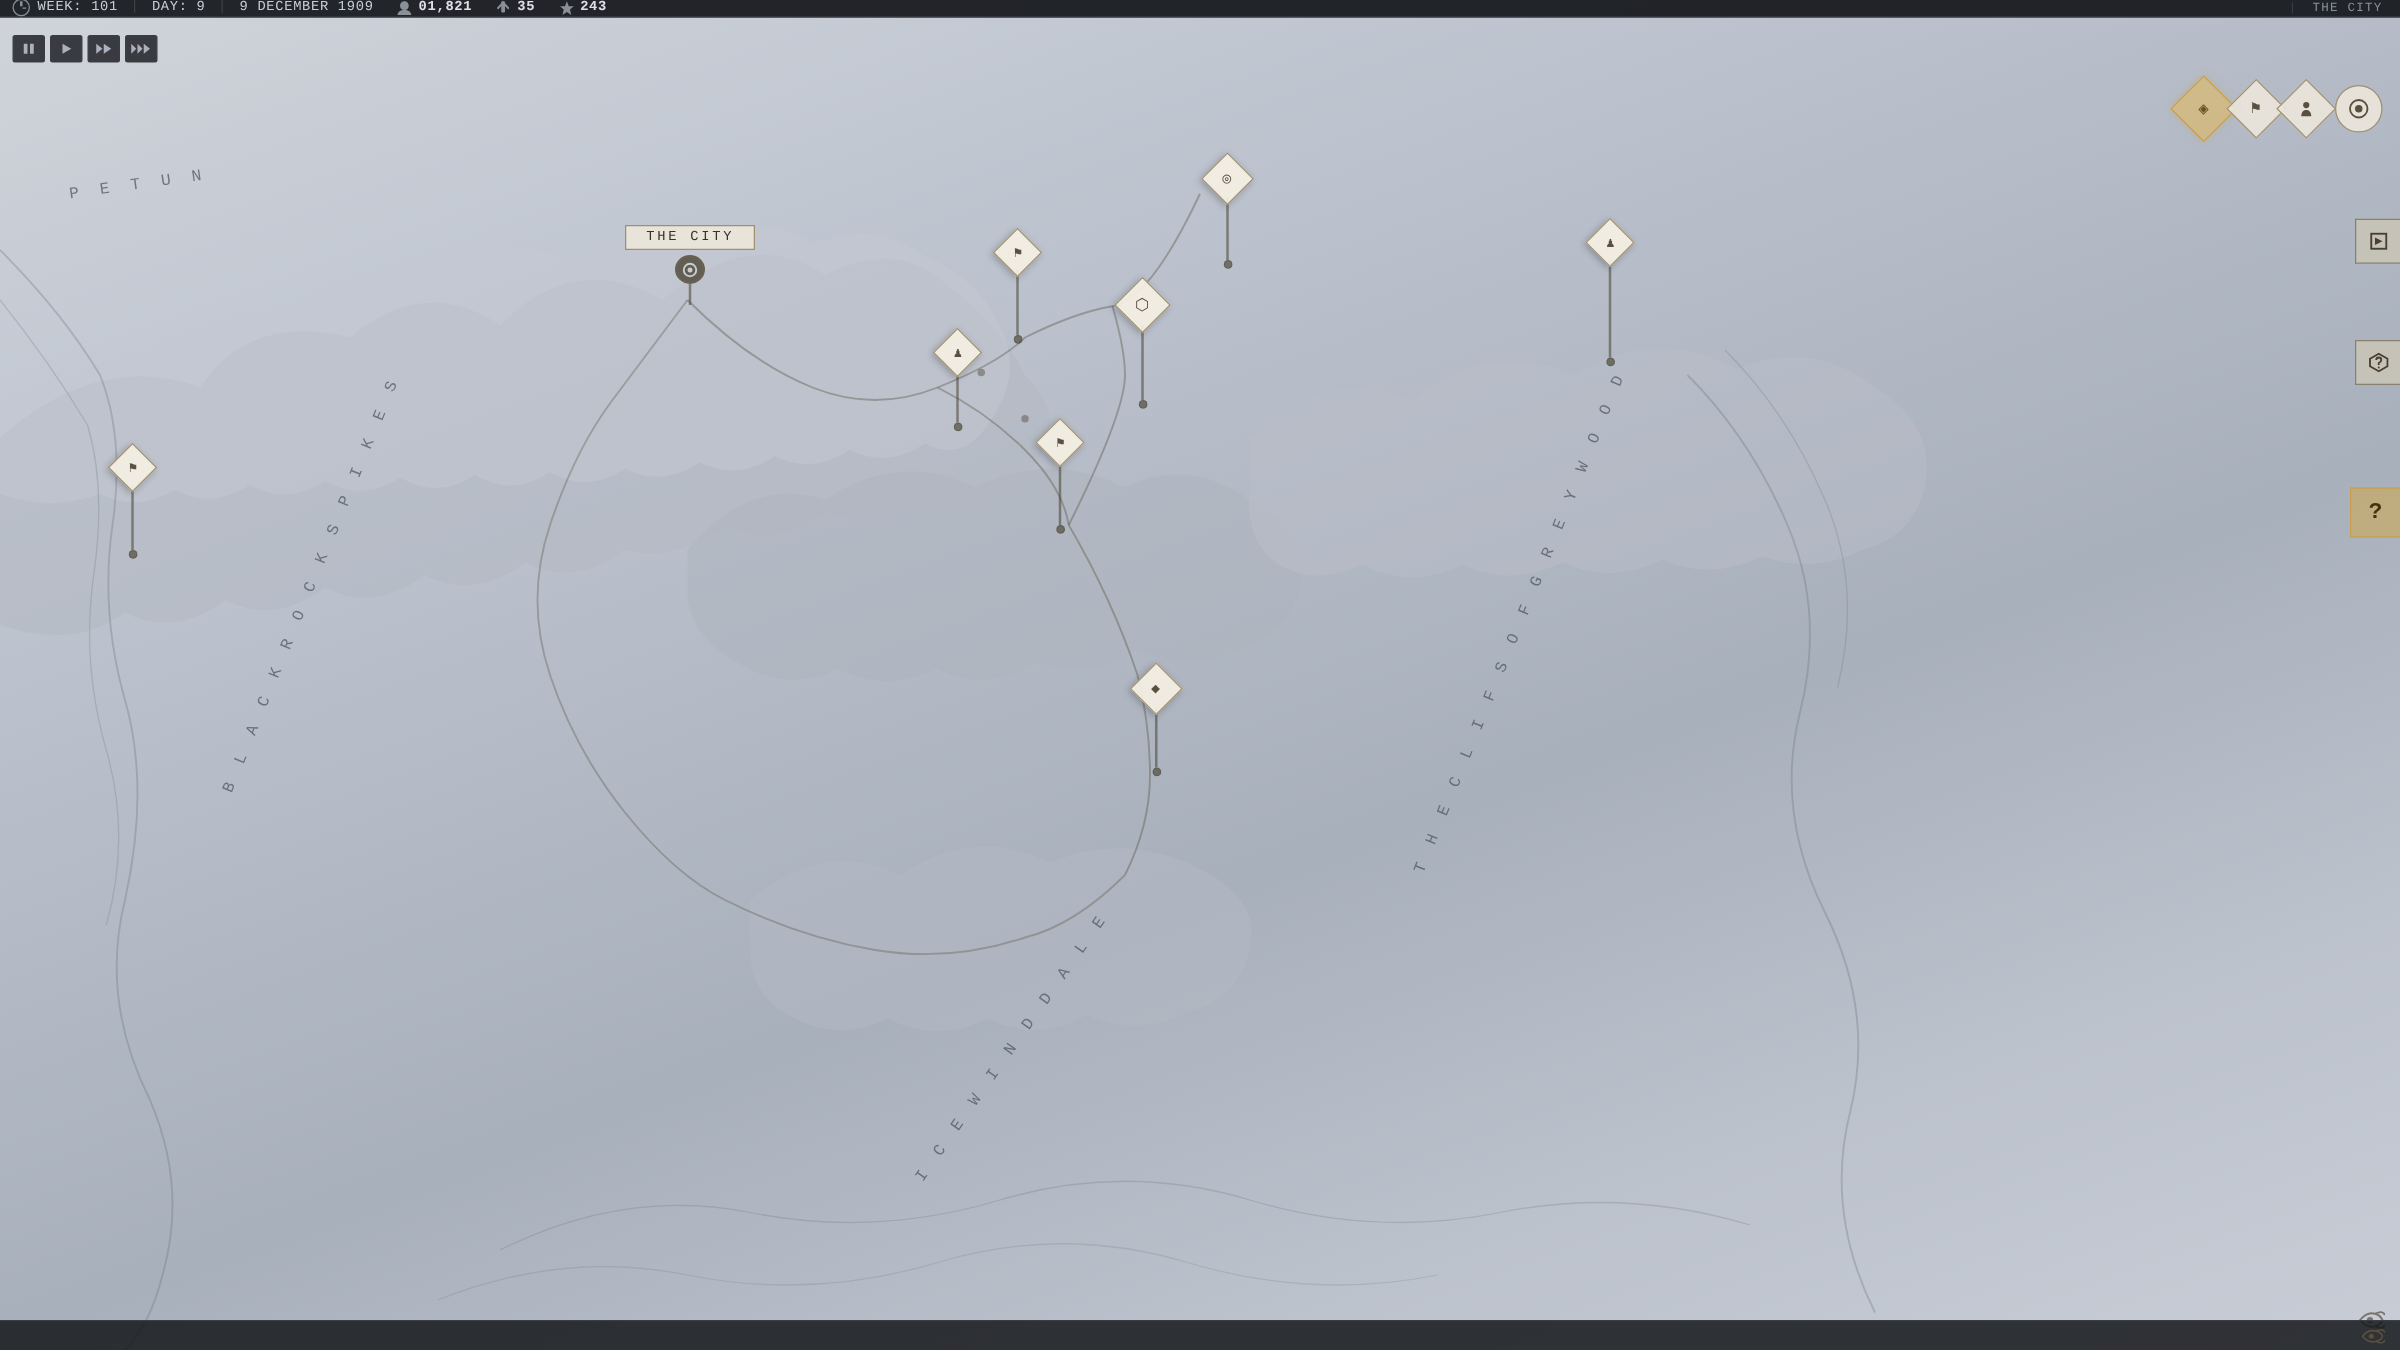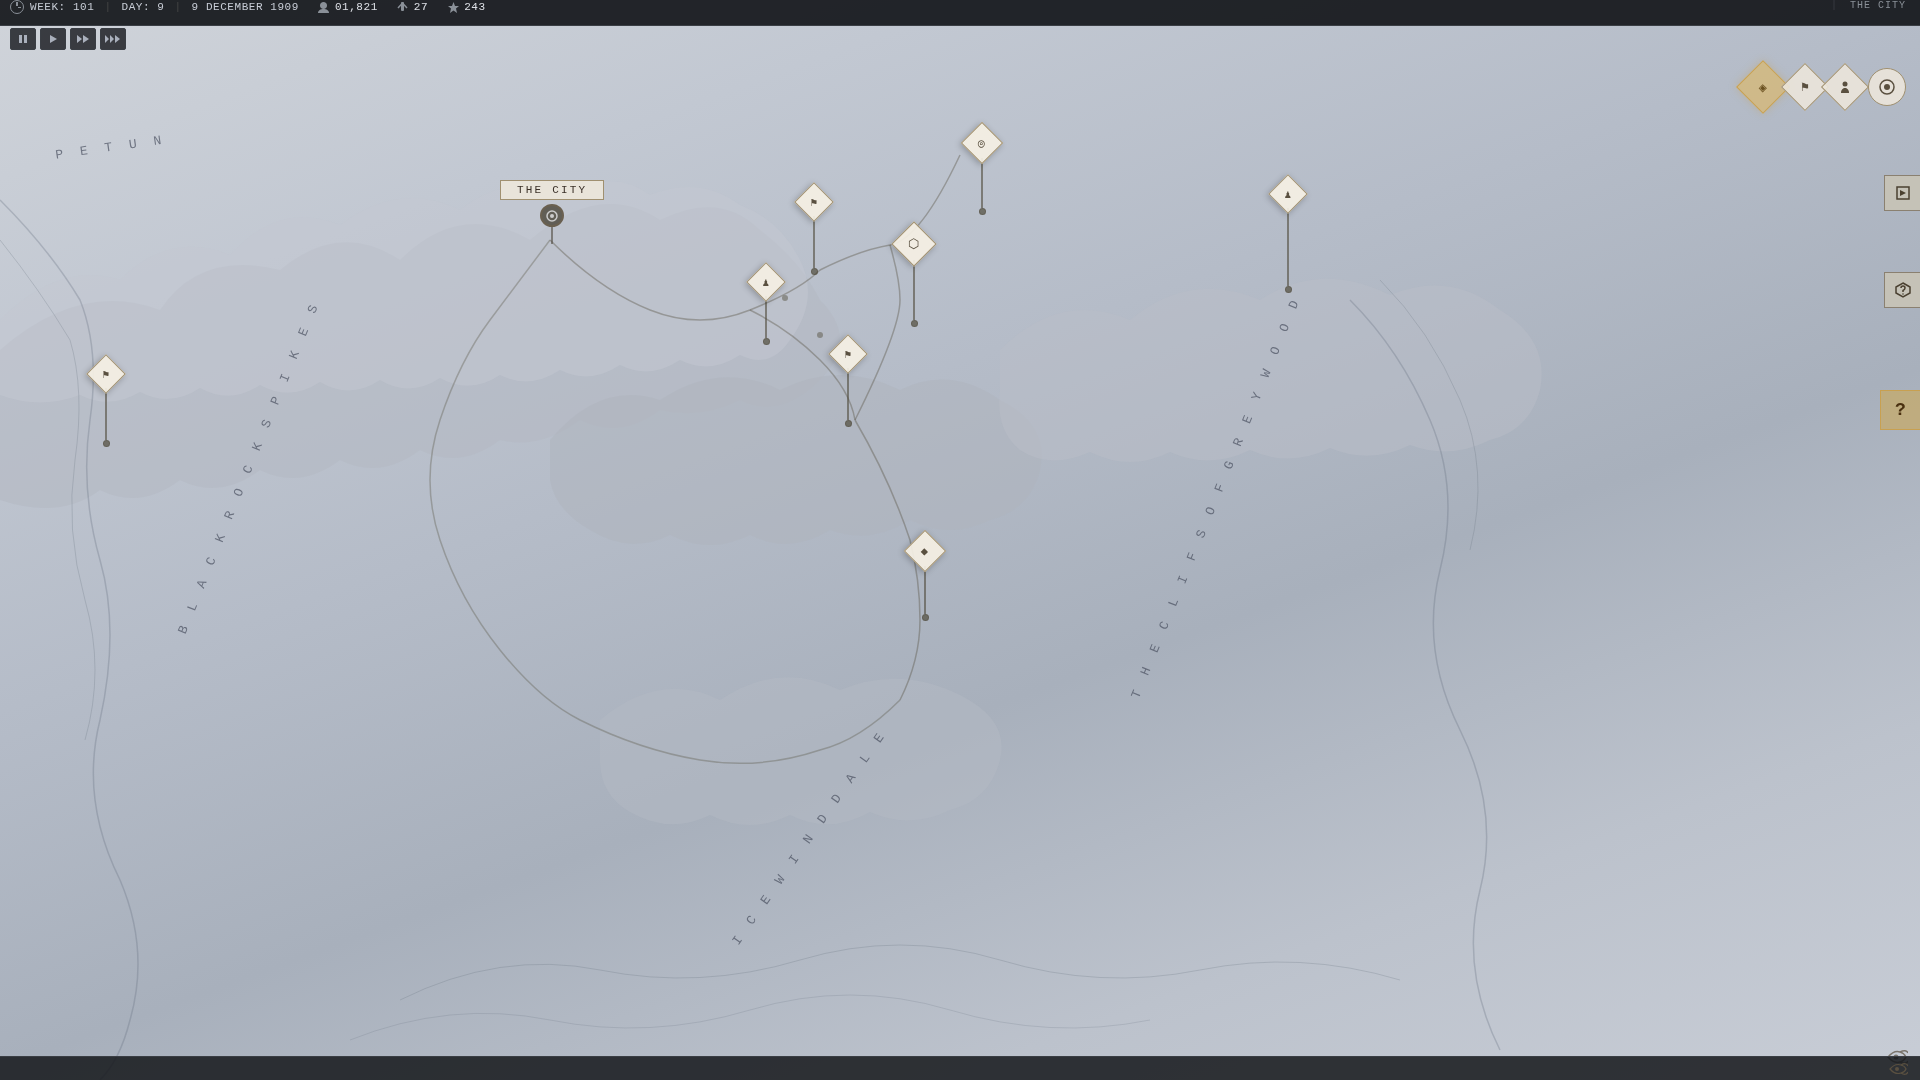--- a/index.html
+++ b/index.html
@@ -27,24 +27,24 @@
       width: 100%;
       height: 100%;
     }
 
     
     #top-bar {
       position: absolute;
       top: 0;
       left: 0;
       right: 0;
-      height: 26px;
+      height: 14px;
       background: rgba(20, 22, 26, 0.92);
       display: flex;
-      align-items: flex-start;
+      align-items: flex-end;
       z-index: 100;
       font-size: 11px;
       color: #c8cdd6;
       letter-spacing: 0.05em;
       border-bottom: 1px solid #3a3e44;
       gap: 48px;
     }
 
     #top-bar-left {
       display: flex;
@@ -101,21 +101,21 @@
       height: 14px;
       display: inline-flex;
       align-items: center;
       justify-content: center;
       color: #aab0bc;
       font-size: 12px;
     }
 
     .resource-value {
       color: #dde0e6;
-      font-weight: normal;
+      font-weight: bold;
       font-size: 11px;
     }
 
     #top-bar-right {
       display: flex;
       align-items: center;
       padding: 0 14px;
       gap: 6px;
       color: #8a9098;
       font-size: 10px;
@@ -511,21 +511,21 @@
       <span class="resource-value">01,821</span>
     </div>
 
     <div class="resource-group">
       <span class="resource-icon">
         <svg width="13" height="13" viewBox="0 0 13 13">
           <rect x="5" y="1" width="3" height="9" rx="1" fill="#8a9098"></rect>
           <path d="M2 7 L6.5 2 L11 7" fill="none" stroke="#8a9098" stroke-width="1.5"></path>
         </svg>
       </span>
-      <span class="resource-value">27</span>
+      <span class="resource-value">35</span>
     </div>
 
     <div class="resource-group">
       <span class="resource-icon">
         <svg width="13" height="13" viewBox="0 0 13 13">
           <path d="M6.5 1 L8 5 L12 5 L9 7.5 L10 12 L6.5 9.5 L3 12 L4 7.5 L1 5 L5 5 Z" fill="#8a9098"></path>
         </svg>
       </span>
       <span class="resource-value">243</span>
     </div>

